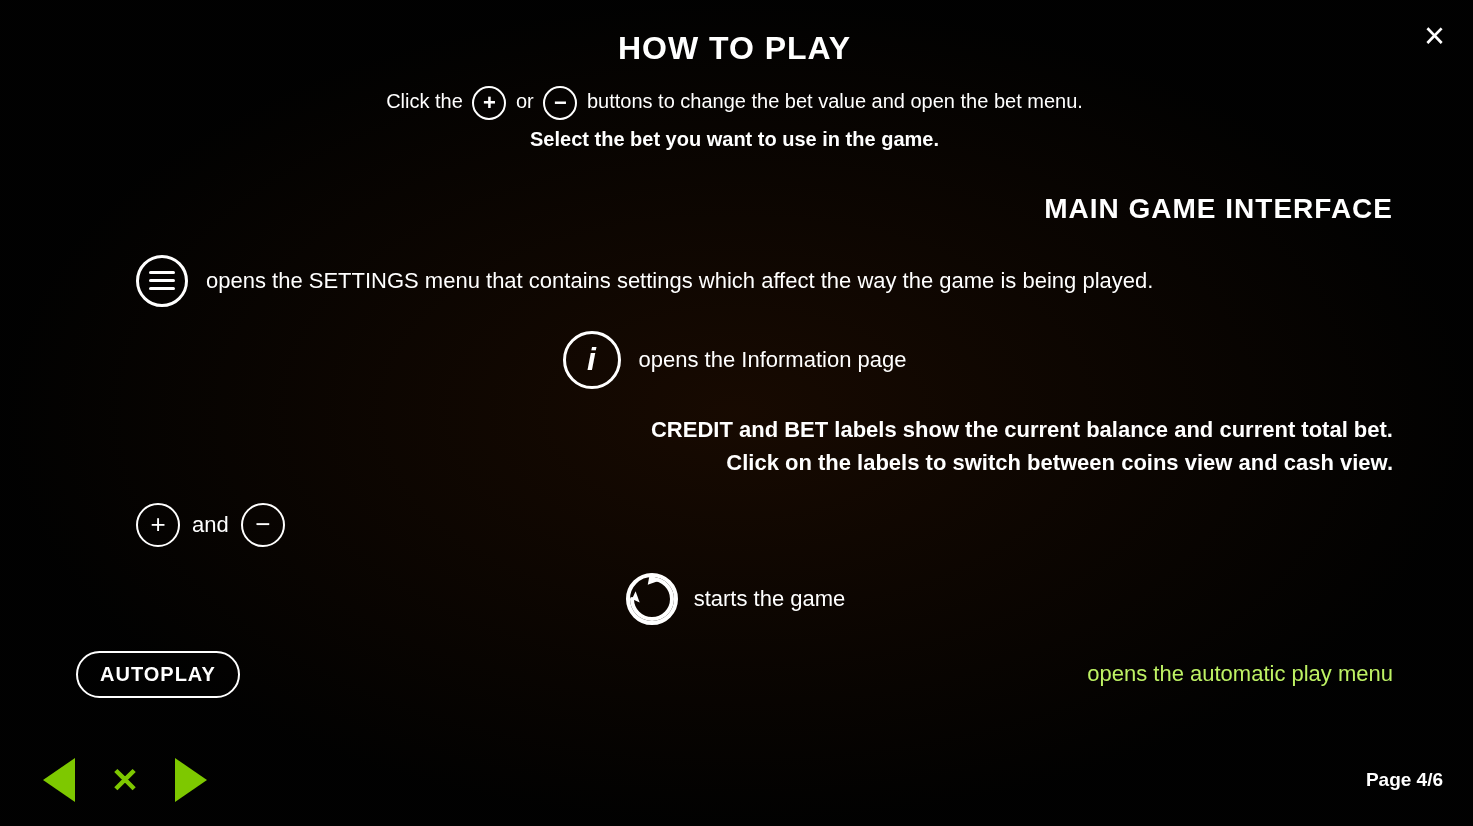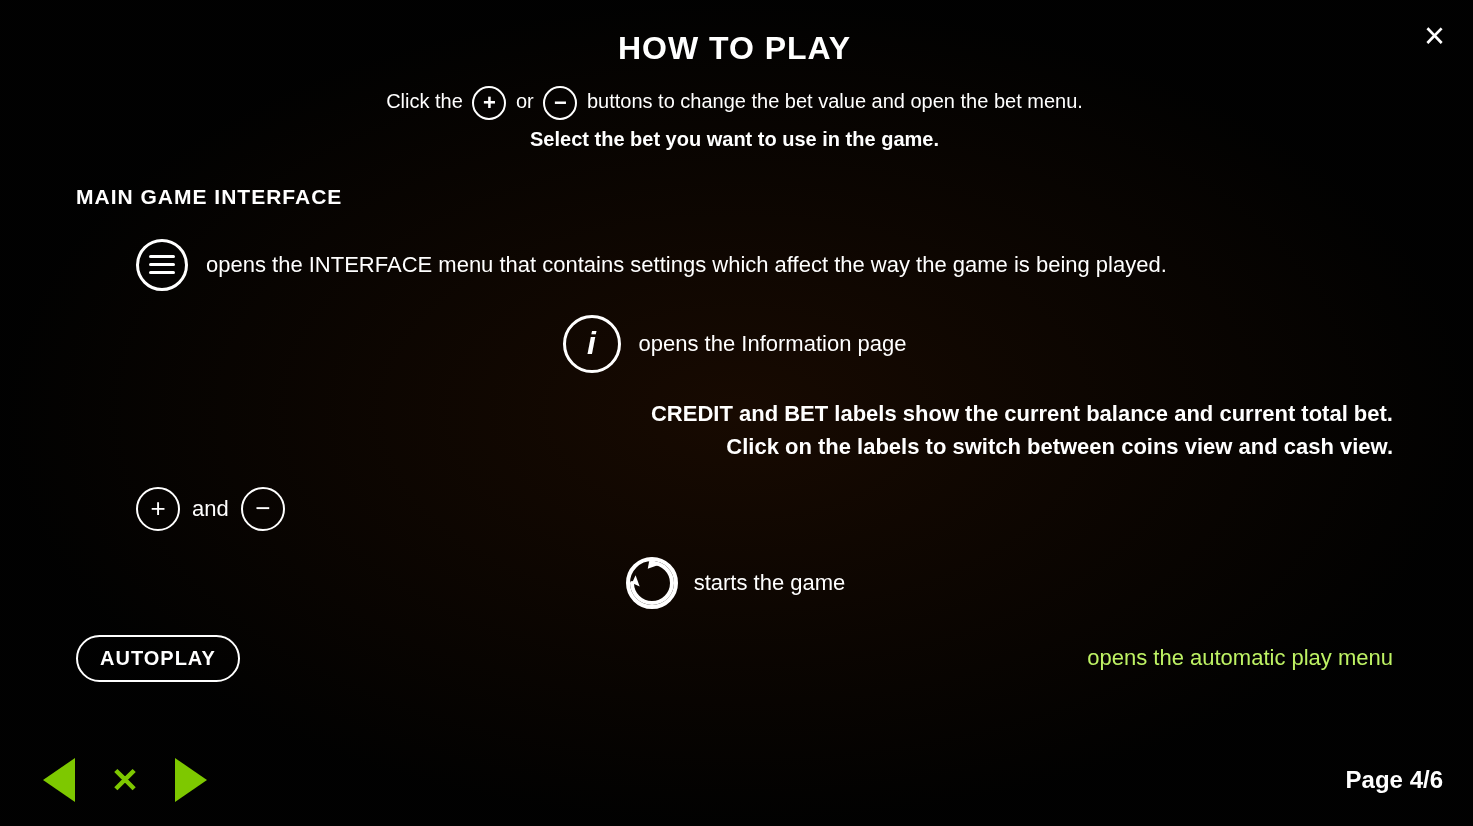--- a/index.html
+++ b/index.html
@@ -77,33 +77,33 @@
       vertical-align: middle;
       margin: 0 4px;
       color: #ffffff;
     }
 
     .how-to-play-text2 {
       font-size: 20px;
       font-weight: 700;
       color: #ffffff;
       text-align: center;
-      margin-bottom: 4px;
+      margin-bottom: 12px;
     }
 
     .main-section {
       margin-top: 30px;
       width: 100%;
     }
 
     .main-title {
-      font-size: 21px;
+      font-size: 28px;
       font-weight: 900;
       color: #ffffff;
-      text-align: left;
+      text-align: right;
       margin-bottom: 30px;
       letter-spacing: 1px;
     }
 
     .interface-row {
       display: flex;
       align-items: center;
       margin-bottom: 24px;
       width: 100%;
     }
@@ -290,21 +290,21 @@
     }
 
     .x-btn {
       font-size: 34px;
       font-weight: 900;
       color: #7ec800;
       line-height: 1;
     }
 
     .page-indicator {
-      font-size: 24px;
+      font-size: 19px;
       font-weight: 700;
       color: #ffffff;
     }
   </style>
 </head>
 <body>
 
 <div class="bg-overlay"></div>
 
 <div class="close-btn">×</div>
@@ -324,21 +324,21 @@
 
   <div class="main-section">
     <div class="main-title">MAIN GAME INTERFACE</div>
 
     <div class="interface-row left">
       <div class="hamburger-icon">
         <span></span>
         <span></span>
         <span></span>
       </div>
-      <span class="row-text">opens the INTERFACE menu that contains settings which affect the way the game is being played.</span>
+      <span class="row-text">opens the SETTINGS menu that contains settings which affect the way the game is being played.</span>
     </div>
 
     <div class="interface-row center">
       <div class="info-icon">
         <span>i</span>
       </div>
       <span class="row-text">opens the Information page</span>
     </div>
 
     <div class="credit-bet-text">

